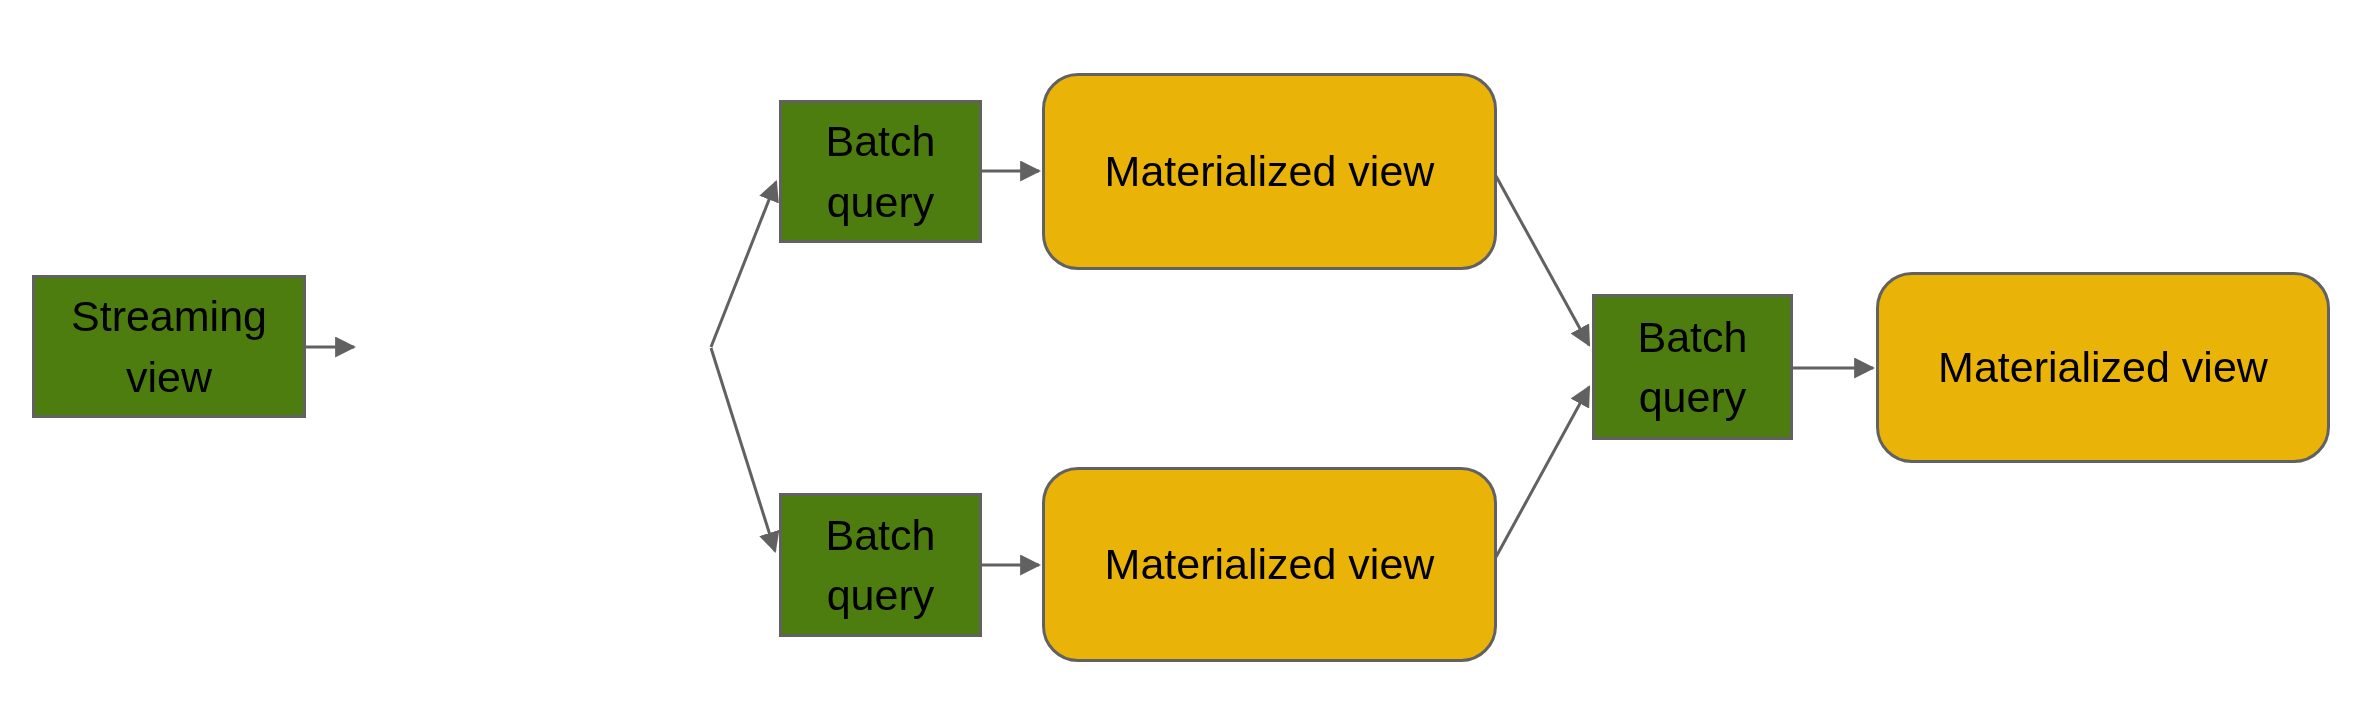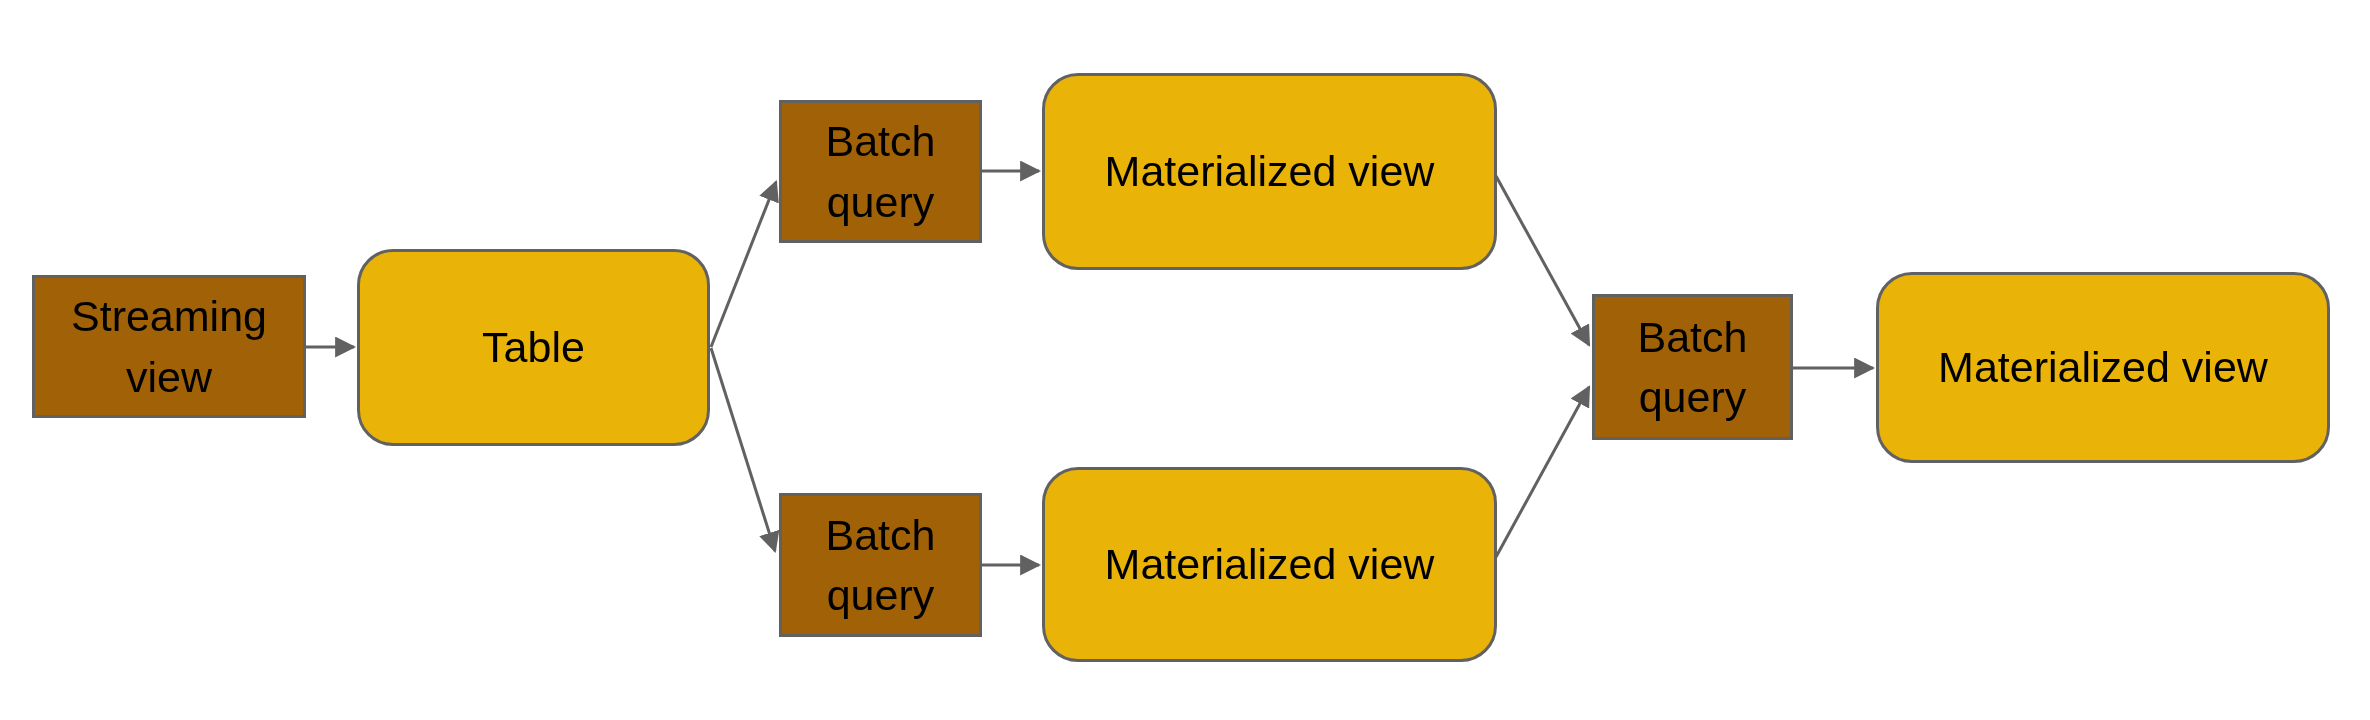--- a/index.html
+++ b/index.html
@@ -33,21 +33,21 @@
     border: 3px solid #616161;
     color: #000000;
     font-size: 43px;
     line-height: 1.4;
   }
   .node .label {
     display: block;
     padding: 0 8px;
   }
   .shape-query {
-    background: #a16207;
+    background: #4d7c0f;
     border-radius: 0;
   }
   .shape-store {
     background: #eab308;
     border-radius: 36px;
   }
   
   .n-streaming    { left: 32px;   top: 275px; width: 274px; height: 143px; }
   .n-table        { left: 357px;  top: 249px; width: 353px; height: 197px; }
   .n-bq-top       { left: 779px;  top: 100px; width: 203px; height: 143px; }
@@ -77,23 +77,20 @@
       <line x1="1496" y1="176" x2="1589" y2="345" marker-end="url(#arrowhead)"></line>
       <line x1="1496" y1="557" x2="1589" y2="387" marker-end="url(#arrowhead)"></line>
       <line x1="1793" y1="368" x2="1873" y2="368" marker-end="url(#arrowhead)"></line>
     </g>
   </svg>
 
   <div class="node shape-query n-streaming">
     <span class="label">Streaming view</span>
   </div>
 
-  <div class="node shape-store n-table">
-    <span class="label">Table</span>
-  </div>
 
   <div class="node shape-query n-bq-top">
     <span class="label">Batch query</span>
   </div>
 
   <div class="node shape-store n-mv-top">
     <span class="label">Materialized view</span>
   </div>
 
   <div class="node shape-query n-bq-bottom">

